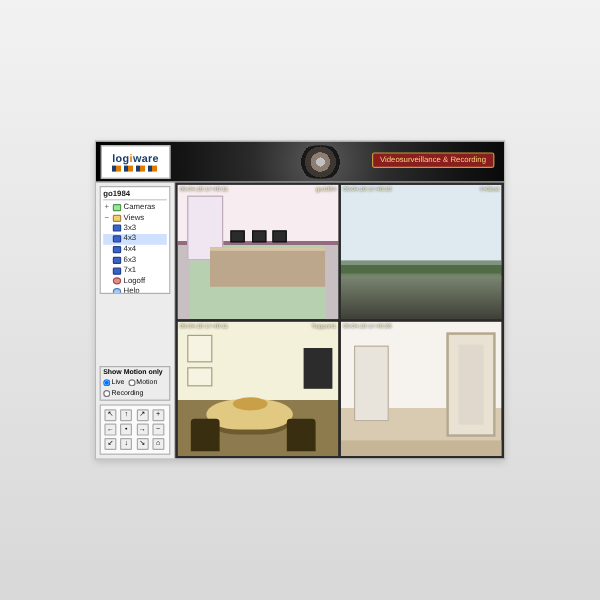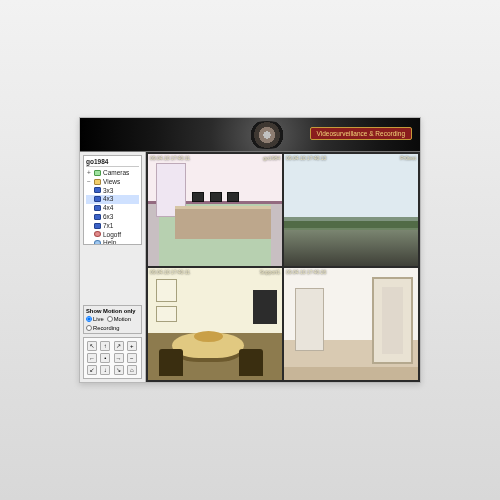--- a/index.html
+++ b/index.html
@@ -127,20 +127,24 @@
   .c4 .door2{position:absolute;right:4%;top:8%;width:30%;height:78%;background:#e0d8cc;border:2px solid #b4a88e;box-shadow:inset 0 0 0 8px #e9e2d3;}
   .c4 .wain{position:absolute;bottom:0;left:0;right:0;height:12%;background:#c7b598;}
 </style>
 </head>
 <body>
 
 <div class="wrap">
 <div class="app">
 
   <div class="header">
+    <div class="logo">
+      <span class="l1">log<i>i</i>ware</span>
+      <span class="bar"></span>
+    </div>
     <div class="eye"></div>
     <div class="banner">Videosurveillance &amp; Recording</div>
   </div>
 
   <div class="body">
     <div class="sidebar">
 
       <div class="treebox">
         <div class="title">go1984</div>
         <div id="tree-rows">

